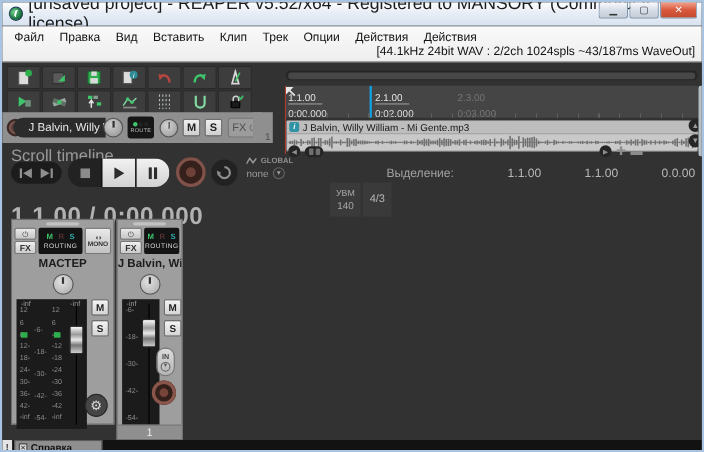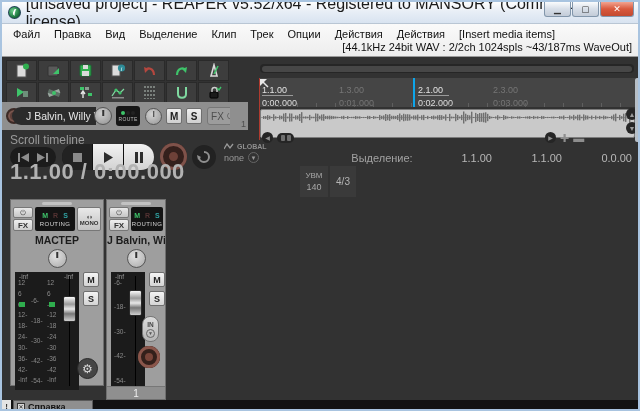--- a/index.html
+++ b/index.html
@@ -59,38 +59,38 @@
   .route-btn b { font-size:5px; color:#bbb; font-weight:normal; margin-top:1px; letter-spacing:.3px;}
   .pan-knob { width:17px; height:17px; border-radius:50%; margin-left:5px;
     background:radial-gradient(circle at 40% 35%, #d4d4d4,#949494); border:1px solid #555; position:relative; flex:none;}
   .sq-btn { width:16px; height:16px; background:linear-gradient(#efefef,#cfcfcf); border:1px solid #6f6f6f;
     border-radius:2px; font-size:10px; font-weight:bold; color:#222; display:flex; align-items:center; justify-content:center; margin-left:4px; flex:none;}
   .fx-chip { height:18px; border:1px solid #777; border-radius:3px; background:#9c9c9c;
     display:flex; align-items:center; padding:0 3px; margin-left:5px; color:#4e4e4e; font-size:10px; flex:none;}
   .fx-chip .pwr { margin-left:3px; font-size:9px; color:#5d5d5d; }
   .tcp-tail { position:absolute; left:228px; top:100px; width:18px; height:28px; background:#8f8f8f; }
   .tcp-num { position:absolute; right:2px; bottom:1px; font-size:9px; color:#4f4f4f; }
-  .status-hint { position:absolute; left:8px; top:131px; font-size:12px; color:#9a9a9a;text-align:right; }
+  .status-hint { position:absolute; left:8px; top:131px; font-size:15px; color:#9a9a9a;text-align:right; }
   
   .t-pill { position:absolute; display:flex; align-items:center; background:#1c1c1c; border-radius:11px; }
   .pill-prevnext { left:8px; top:145px; width:46px; height:20px; justify-content:space-evenly; }
   .pill-main { left:60px; top:142px; width:92px; height:26px; overflow:hidden; border-radius:13px; background:#1c1c1c;}
   .seg { height:26px; display:flex; align-items:center; justify-content:center; }
   .seg.stop { width:30px; background:#222; }
   .seg.play, .seg.pause { width:31px; background:linear-gradient(#f2f2f2,#d2d2d2); border-left:1px solid #111; }
   .btn-record { position:absolute; left:158px; top:141px; width:27px; height:27px; border-radius:50%;
     background:#6e4138; box-shadow:inset 0 0 0 3px #7f524a, inset 0 0 0 9px #35201c; }
   .btn-repeat { position:absolute; left:190px; top:143px; width:24px; height:24px; border-radius:50%;
     background:#222; display:flex; align-items:center; justify-content:center; }
   .global-box { position:absolute; left:222px; top:141px; width:52px; }
   .global-top { display:flex; align-items:center; gap:3px; font-size:7px; font-weight:bold; color:#8f8f8f; }
   .global-bot { margin-top:2px; display:flex; align-items:center; gap:4px; font-size:9px; color:#9a9a9a; }
   .drop-circ { width:11px; height:11px; border:1px solid #666; border-radius:50%; font-size:6px; color:#999;
     display:flex; align-items:center; justify-content:center; }
-  .time-display { position:absolute; left:8px; top:157px; font-size:22px; font-weight:bold; color:#b2b2b2; letter-spacing:.5px;}
+  .time-display { position:absolute; left:8px; top:182px; font-size:22px; font-weight:bold; color:#b2b2b2; letter-spacing:.5px;}
   .play-state { position:absolute; left:178px; top:172px; font-size:14px; color:#8d8d8d; }
   .bpm-box { position:absolute; left:298px; top:164px; width:28px; height:31px; background:#3a3a3a;
     display:flex; flex-direction:column; align-items:center; justify-content:center; color:#a8a8a8; }
   .bpm-box .l1 { font-size:8px; } .bpm-box .l2 { font-size:9px; margin-top:2px; }
   .sig-box { position:absolute; left:328px; top:164px; width:26px; height:31px; background:#3a3a3a;
     display:flex; align-items:center; justify-content:center; font-size:10px; color:#b5b5b5; }
   .rate-wrap { position:absolute; left:358px; top:165px; width:90px; }
   .rate-row { display:flex; justify-content:space-between; font-size:9px; color:#9a9a9a; padding-right:14px;}
   .rate-slider { margin-top:3px; width:88px; height:12px; background:#232323; position:relative; border-radius:2px;}
   .rate-handle { position:absolute; left:32px; top:0; width:9px; height:12px; border-radius:1px;
@@ -206,27 +206,26 @@
       <div class="winbtn">▢</div>
       <div class="winbtn close">✕</div>
     </div>
   </div>
 
   <div class="menubar">
     <div class="menu-items">
         <span>Файл</span>
         <span>Правка</span>
         <span>Вид</span>
-        <span>Выделение</span>
+        <span>Вставить</span>
         <span>Клип</span>
         <span>Трек</span>
         <span>Опции</span>
         <span>Действия</span>
         <span>Действия</span>
-        <span>[Insert media items]</span>
       </div>
     <div class="audio-status">[44.1kHz 24bit WAV : 2/2ch 1024spls ~43/187ms WaveOut]</div>
   </div>
 
   <div class="dark-area"></div>
 
   <div class="toolbar">
     <div class="tb-row">
       <div class="tb-btn">
         <svg width="16" height="15">
@@ -412,31 +411,34 @@
     <span class="val">1.1.00</span>
     <span class="val">1.1.00</span>
     <span class="val">0.0.00</span>
   </div>
 
   <div class="arrange-scroll">
       <div class="thumb"></div>
     </div>
   <div class="ruler">
     <div class="ruler-col major"><span class="beat">1.1.00</span><span class="tm">0:00.000</span></div>
-    <div class="ruler-col minor"><span class="beat">1.3.00</span><span class="tm">0:01.000</span></div>
     <div class="ruler-col major"><span class="beat">2.1.00</span><span class="tm">0:02.000</span></div>
     <div class="ruler-col minor"><span class="beat">2.3.00</span><span class="tm">0:03.000</span></div>
   </div>
   <div class="ruler-ticks"></div>
   <div class="edit-cursor"></div>
   <svg class="cursor-arrow" width="10" height="10">
     <path d="M0 0 L7 0 L0 7 Z" fill="#e8e8e8"></path>
       <line x1="2" y1="2" x2="8" y2="8" stroke="#e8e8e8" stroke-width="1.5"></line>
   </svg>
   <div class="media-item">
+    <div class="item-head">
+      <span class="item-info-icon">i</span>
+      <span class="item-title">J Balvin, Willy William - Mi Gente.mp3</span>
+    </div>
     <div class="item-wave">
       <svg id="wave" width="373" height="15">
           <rect x="0" y="7" width="373" height="1" fill="#9a9a9a"></rect>
           <rect x="2" y="6.009945443244343" width="1.4" height="2.980109113511314" fill="#6f6f6f"></rect>
           <rect x="4" y="6.07345666412909" width="1.4" height="2.8530866717418197" fill="#6f6f6f"></rect>
           <rect x="6" y="5.08268421930188" width="1.4" height="4.8346315613962405" fill="#6f6f6f"></rect>
           <rect x="8" y="5.769491162734763" width="1.4" height="3.4610176745304733" fill="#6f6f6f"></rect>
           <rect x="10" y="6.866056732391121" width="1.4" height="1.2678865352177597" fill="#6f6f6f"></rect>
           <rect x="12" y="4.206573207900187" width="1.4" height="6.586853584199625" fill="#6f6f6f"></rect>
           <rect x="14" y="6.265210313476835" width="1.4" height="2.4695793730463294" fill="#6f6f6f"></rect>

